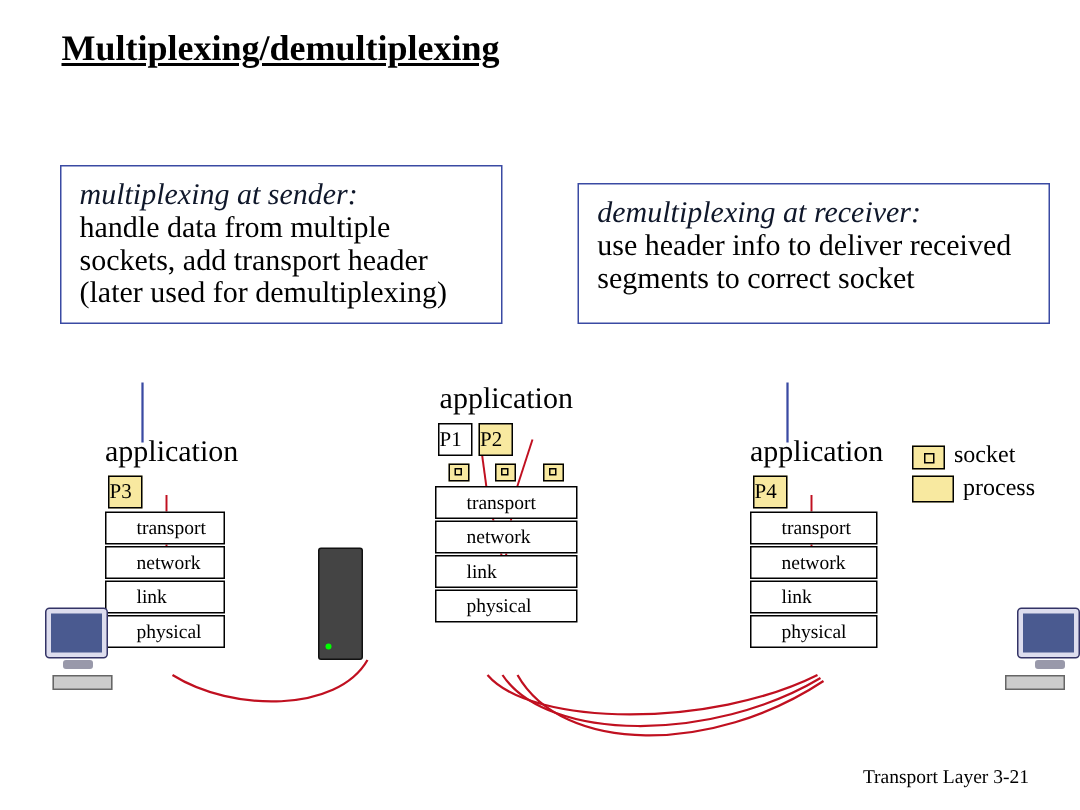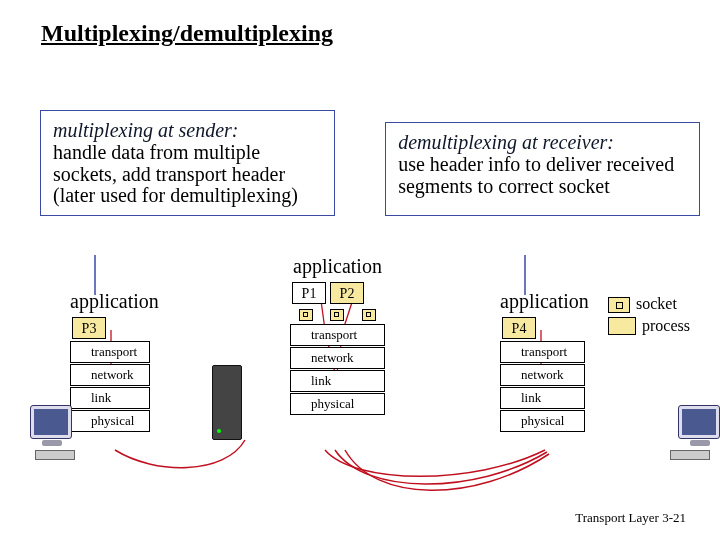--- a/index.html
+++ b/index.html
@@ -14,21 +14,21 @@
   .diagram { position: absolute; top: 255px; left: 30px; right: 20px; height: 240px; }
   
   .stack { position: absolute; }
   .stack-layer { background: #fff; border: 1.2px solid #000; font-size: 13px; padding: 2px 20px; margin-bottom: 1px; }
   
   .stack1 { left: 40px; top: 35px; width: 80px; }
   .stack2 { left: 260px; top: 0px; width: 95px; }
   .stack3 { left: 470px; top: 35px; width: 85px; }
   
   .app-label { font-size: 20px; margin-bottom: 2px; }
-  .proc-box { display: inline-block; width: 34px; height: 22px; background: #f8e9a0; border: 1px solid #000; text-align: center; font-size: 14px; line-height: 22px; margin: 2px 2px; position: relative; }
+  .proc-box { display: inline-block; width: 23px; height: 22px; background: #f8e9a0; border: 1px solid #000; font-size: 14px; line-height: 22px; margin: 2px 2px; position: relative; }
   .proc-box.white { background: #fff; }
   
   .socket-dot { display: inline-block; width: 14px; height: 12px; background: #f8e9a0; border: 1px solid #000; position: relative; }
   .socket-dot .inner { position:absolute; width:5px; height:5px; background:#f8e9a0; border:1px solid #000; left:3px; top:2px; }
   
   .proc-row { display:flex; }
   
   .legend { position: absolute; right: 10px; top: 40px; font-size: 16px; }
   .legend-item { display:flex; align-items:flex-end; margin-bottom: 4px; }
   .legend-sock { width:22px; height:16px; background:#f8e9a0; border:1px solid #000; margin-right:6px; position:relative; }

